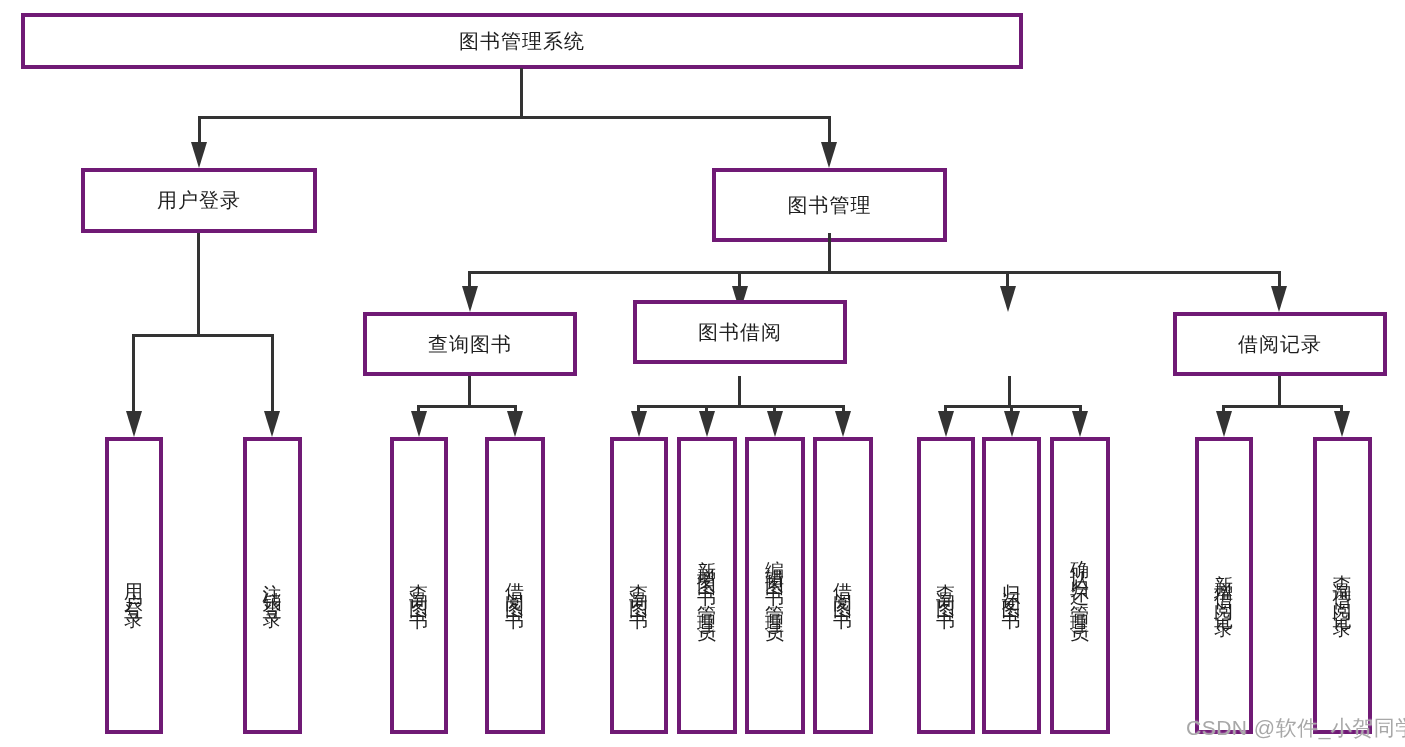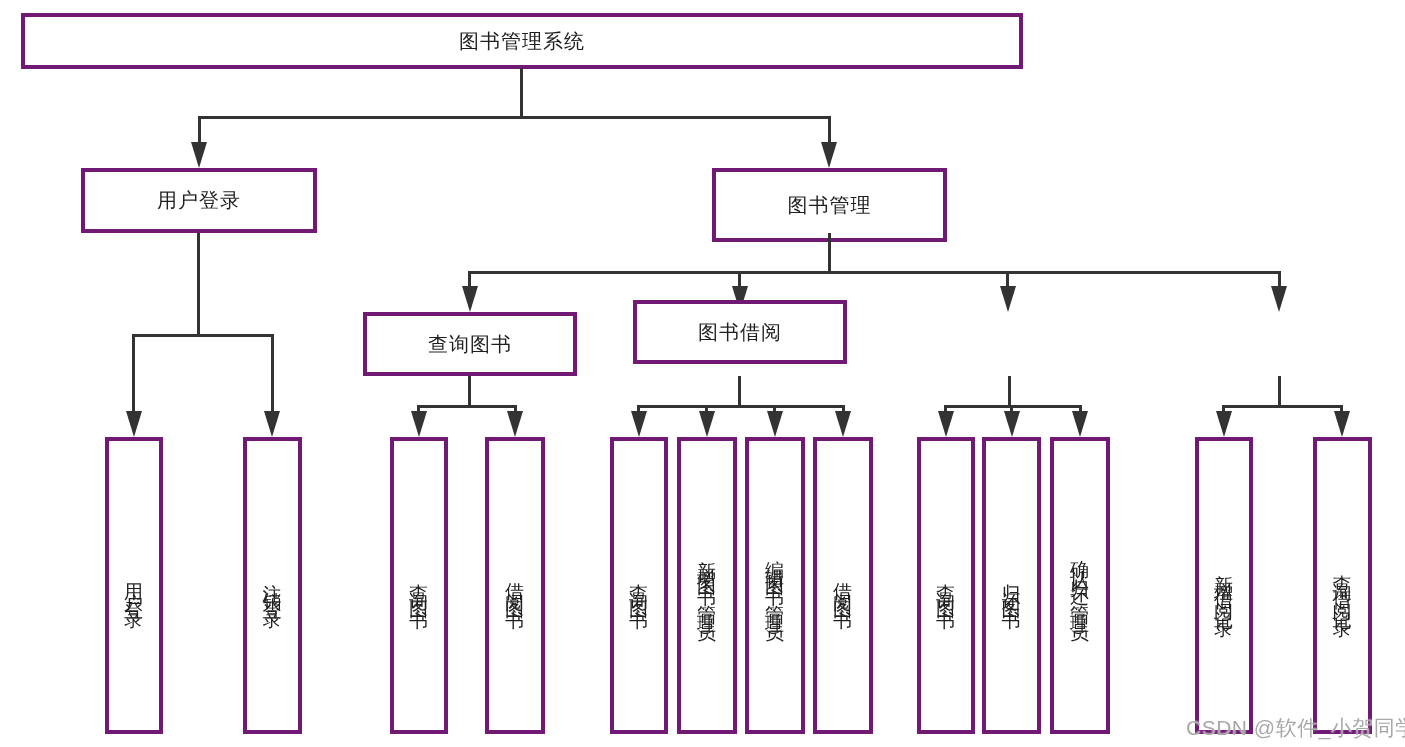--- a/index.html
+++ b/index.html
@@ -85,20 +85,23 @@
   <div class="arrow" style="left:1000px;top:286px"></div>
   <div class="line" style="left:1278px;top:271px;width:3px;height:20px"></div>
   <div class="arrow" style="left:1271px;top:286px"></div>
 
   <div class="box hbox" style="left:363px;top:312px;width:214px;height:64px">
     <span>查询图书</span>
   </div>
   <div class="box hbox" style="left:633px;top:300px;width:214px;height:64px">
     <span>图书借阅</span>
   </div>
+  <div class="box hbox" style="left:1173px;top:312px;width:214px;height:64px">
+    <span>借阅记录</span>
+  </div>
 
   <div class="line" style="left:468px;top:376px;width:3px;height:32px"></div>
   <div class="line" style="left:417px;top:405px;width:100px;height:3px"></div>
   <div class="line" style="left:417px;top:405px;width:3px;height:10px"></div>
   <div class="arrow" style="left:411px;top:411px"></div>
   <div class="line" style="left:514px;top:405px;width:3px;height:10px"></div>
   <div class="arrow" style="left:507px;top:411px"></div>
 
   <div class="line" style="left:738px;top:376px;width:3px;height:32px"></div>
   <div class="line" style="left:637px;top:405px;width:208px;height:3px"></div>

